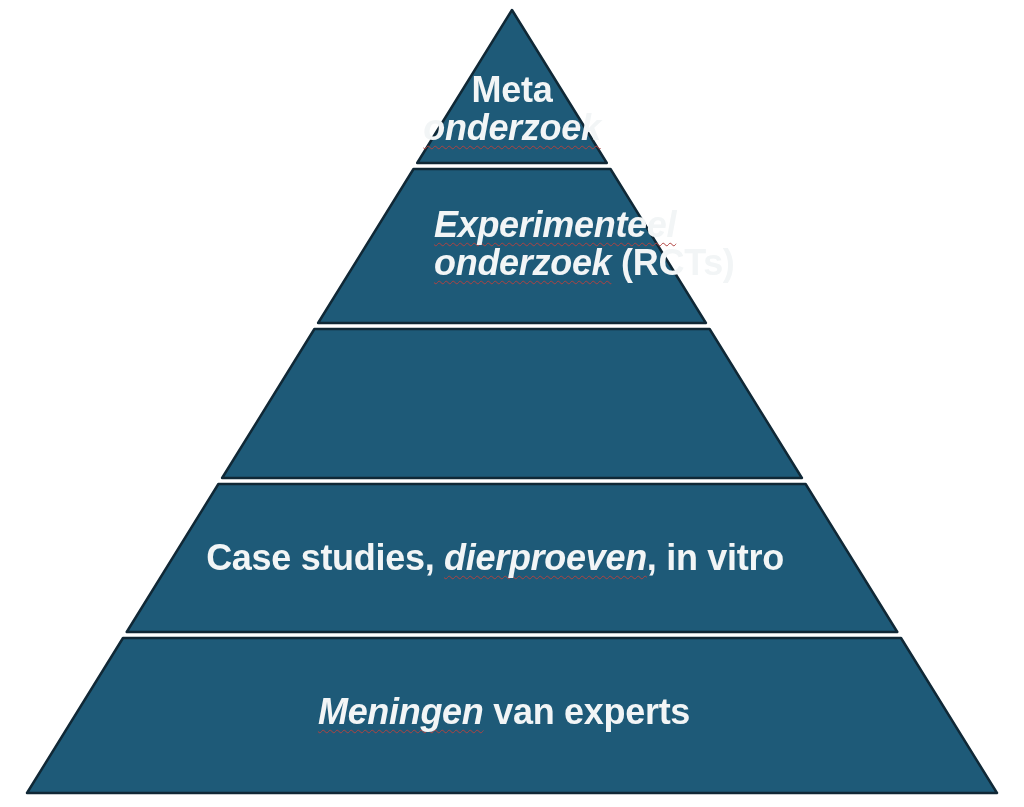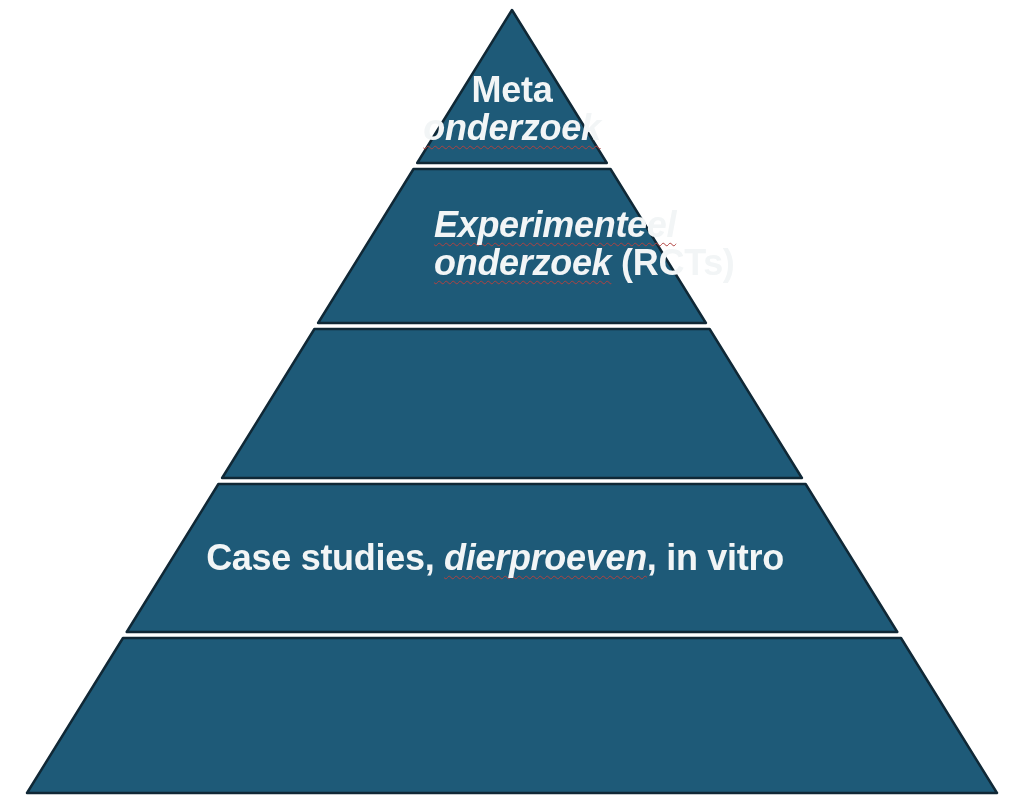--- a/index.html
+++ b/index.html
@@ -89,14 +89,19 @@
     </div>
   </div>
 
 
   <div class="label l4 centered">
     <div class="line">
       <span>Case studies, </span><span class="sq">dierproeven</span><span>, in vitro</span>
     </div>
   </div>
 
+  <div class="label l5 centered">
+    <div class="line">
+      <span class="sq">Meningen</span><span> van experts</span>
+    </div>
+  </div>
 
 </div>
 
 </body></html>

